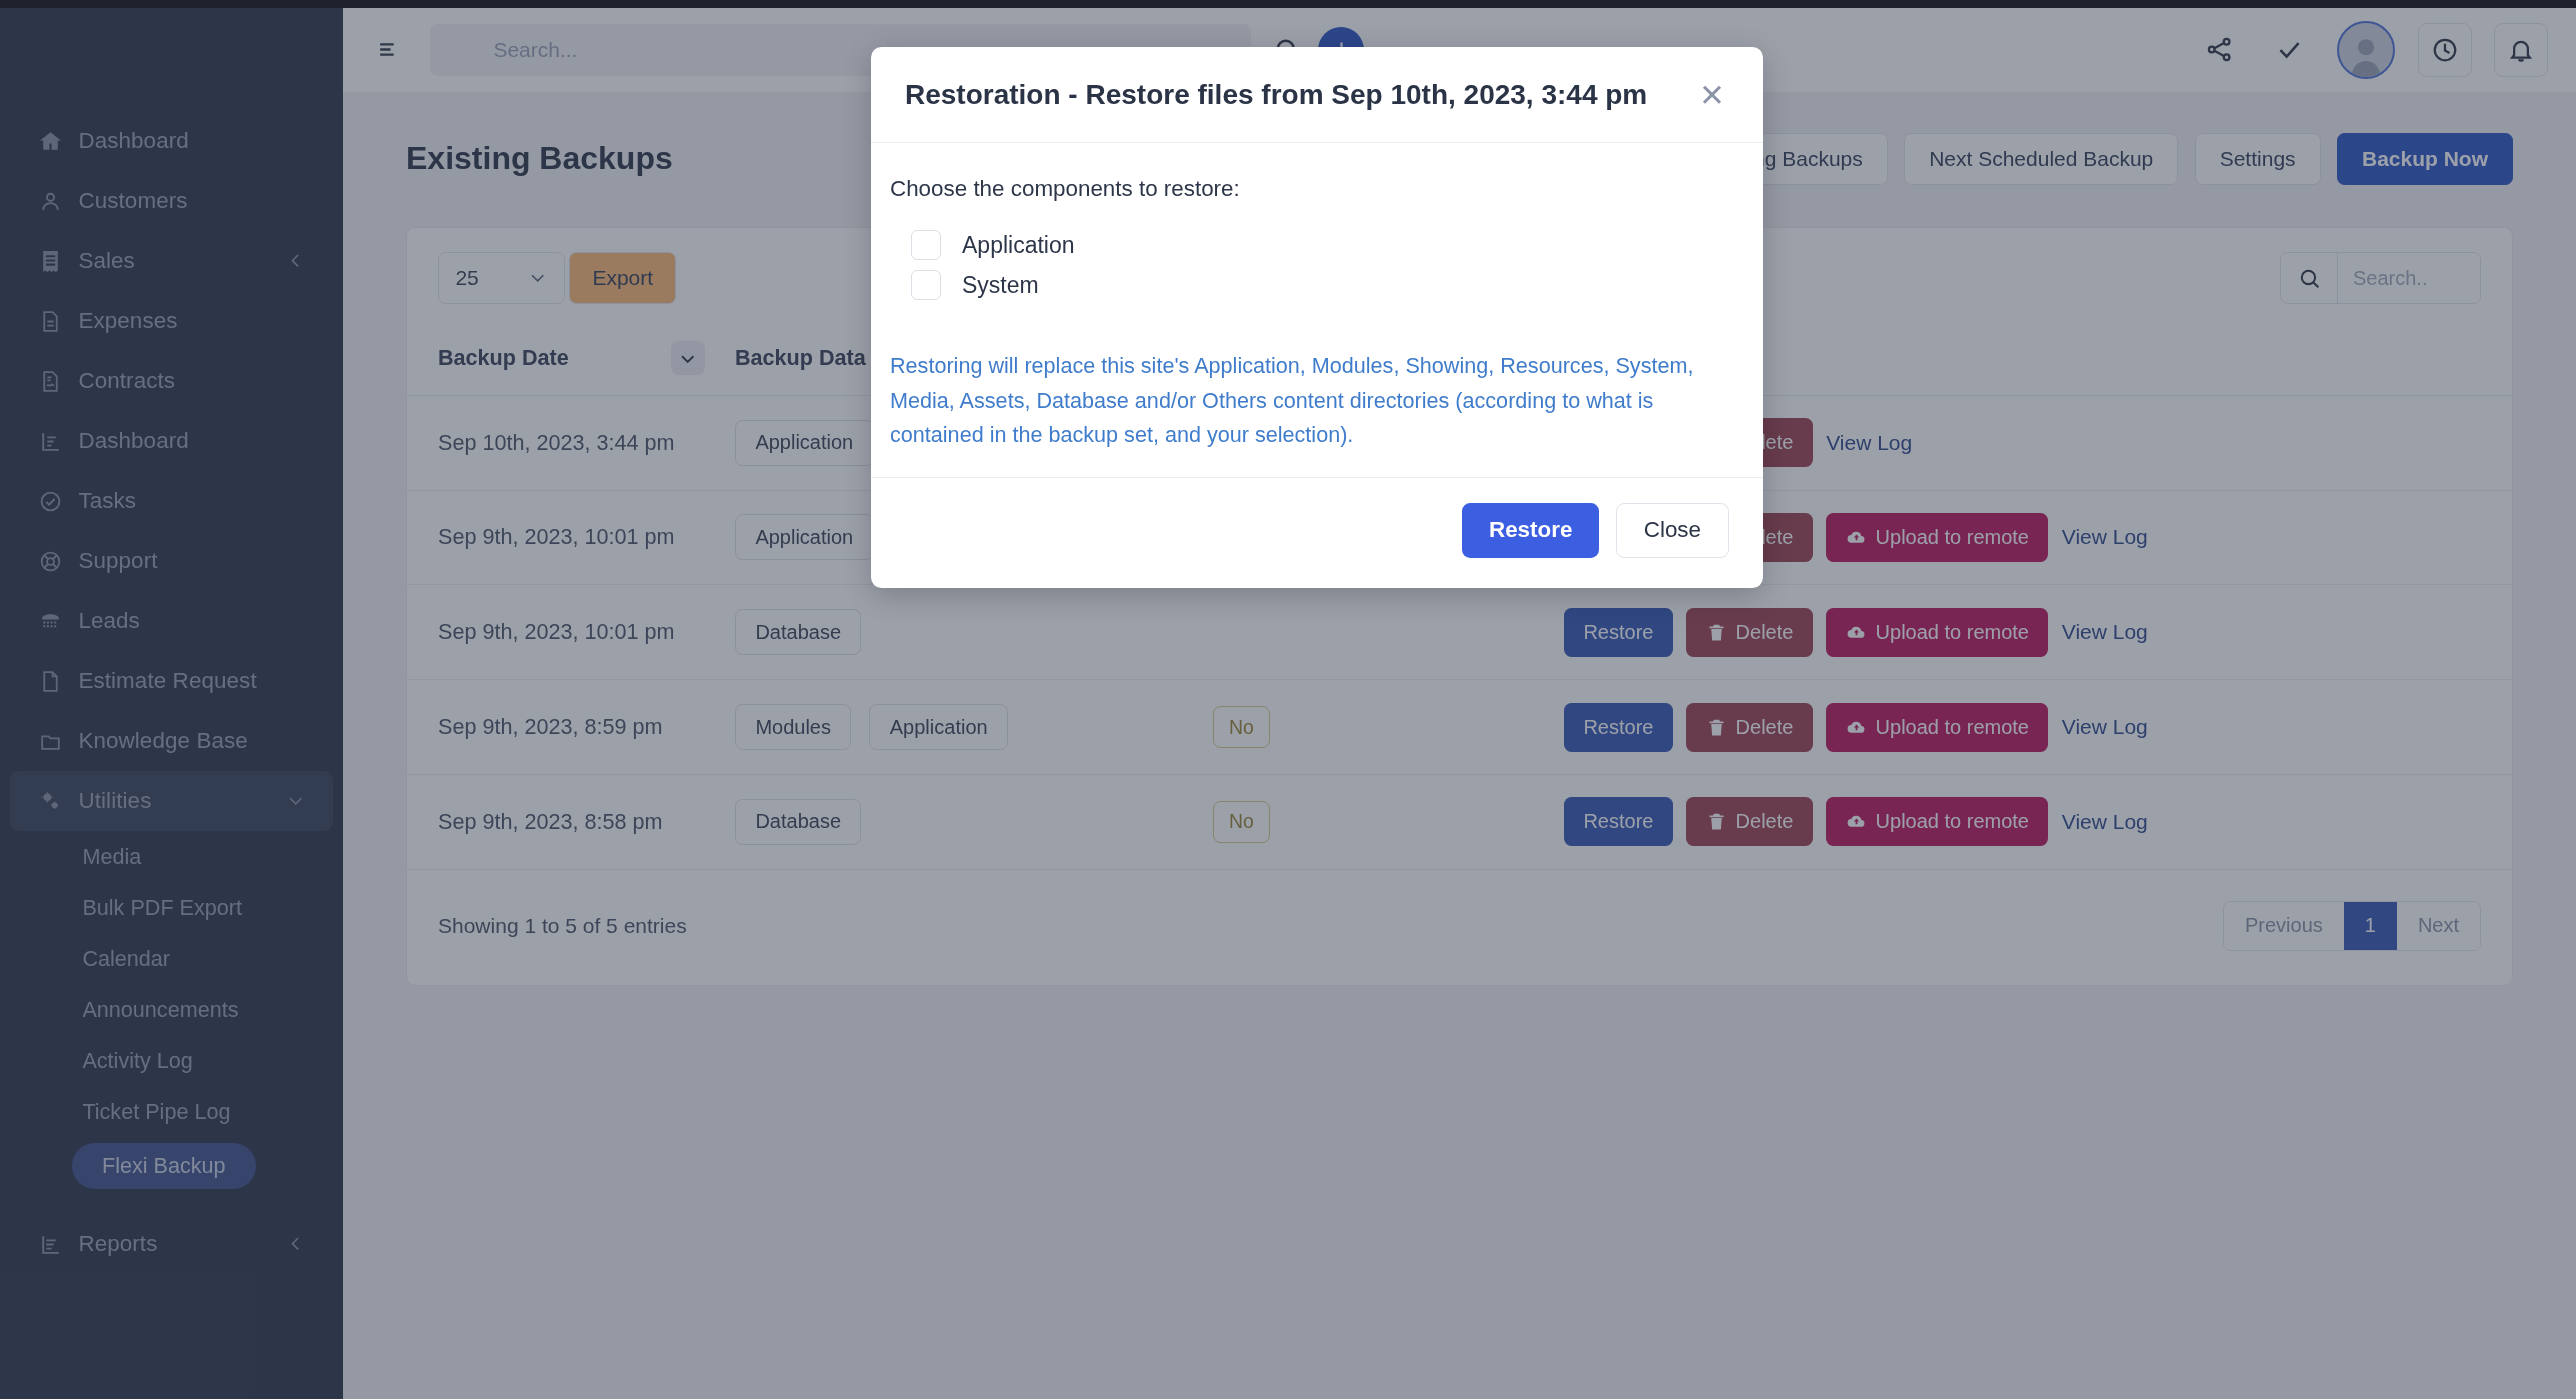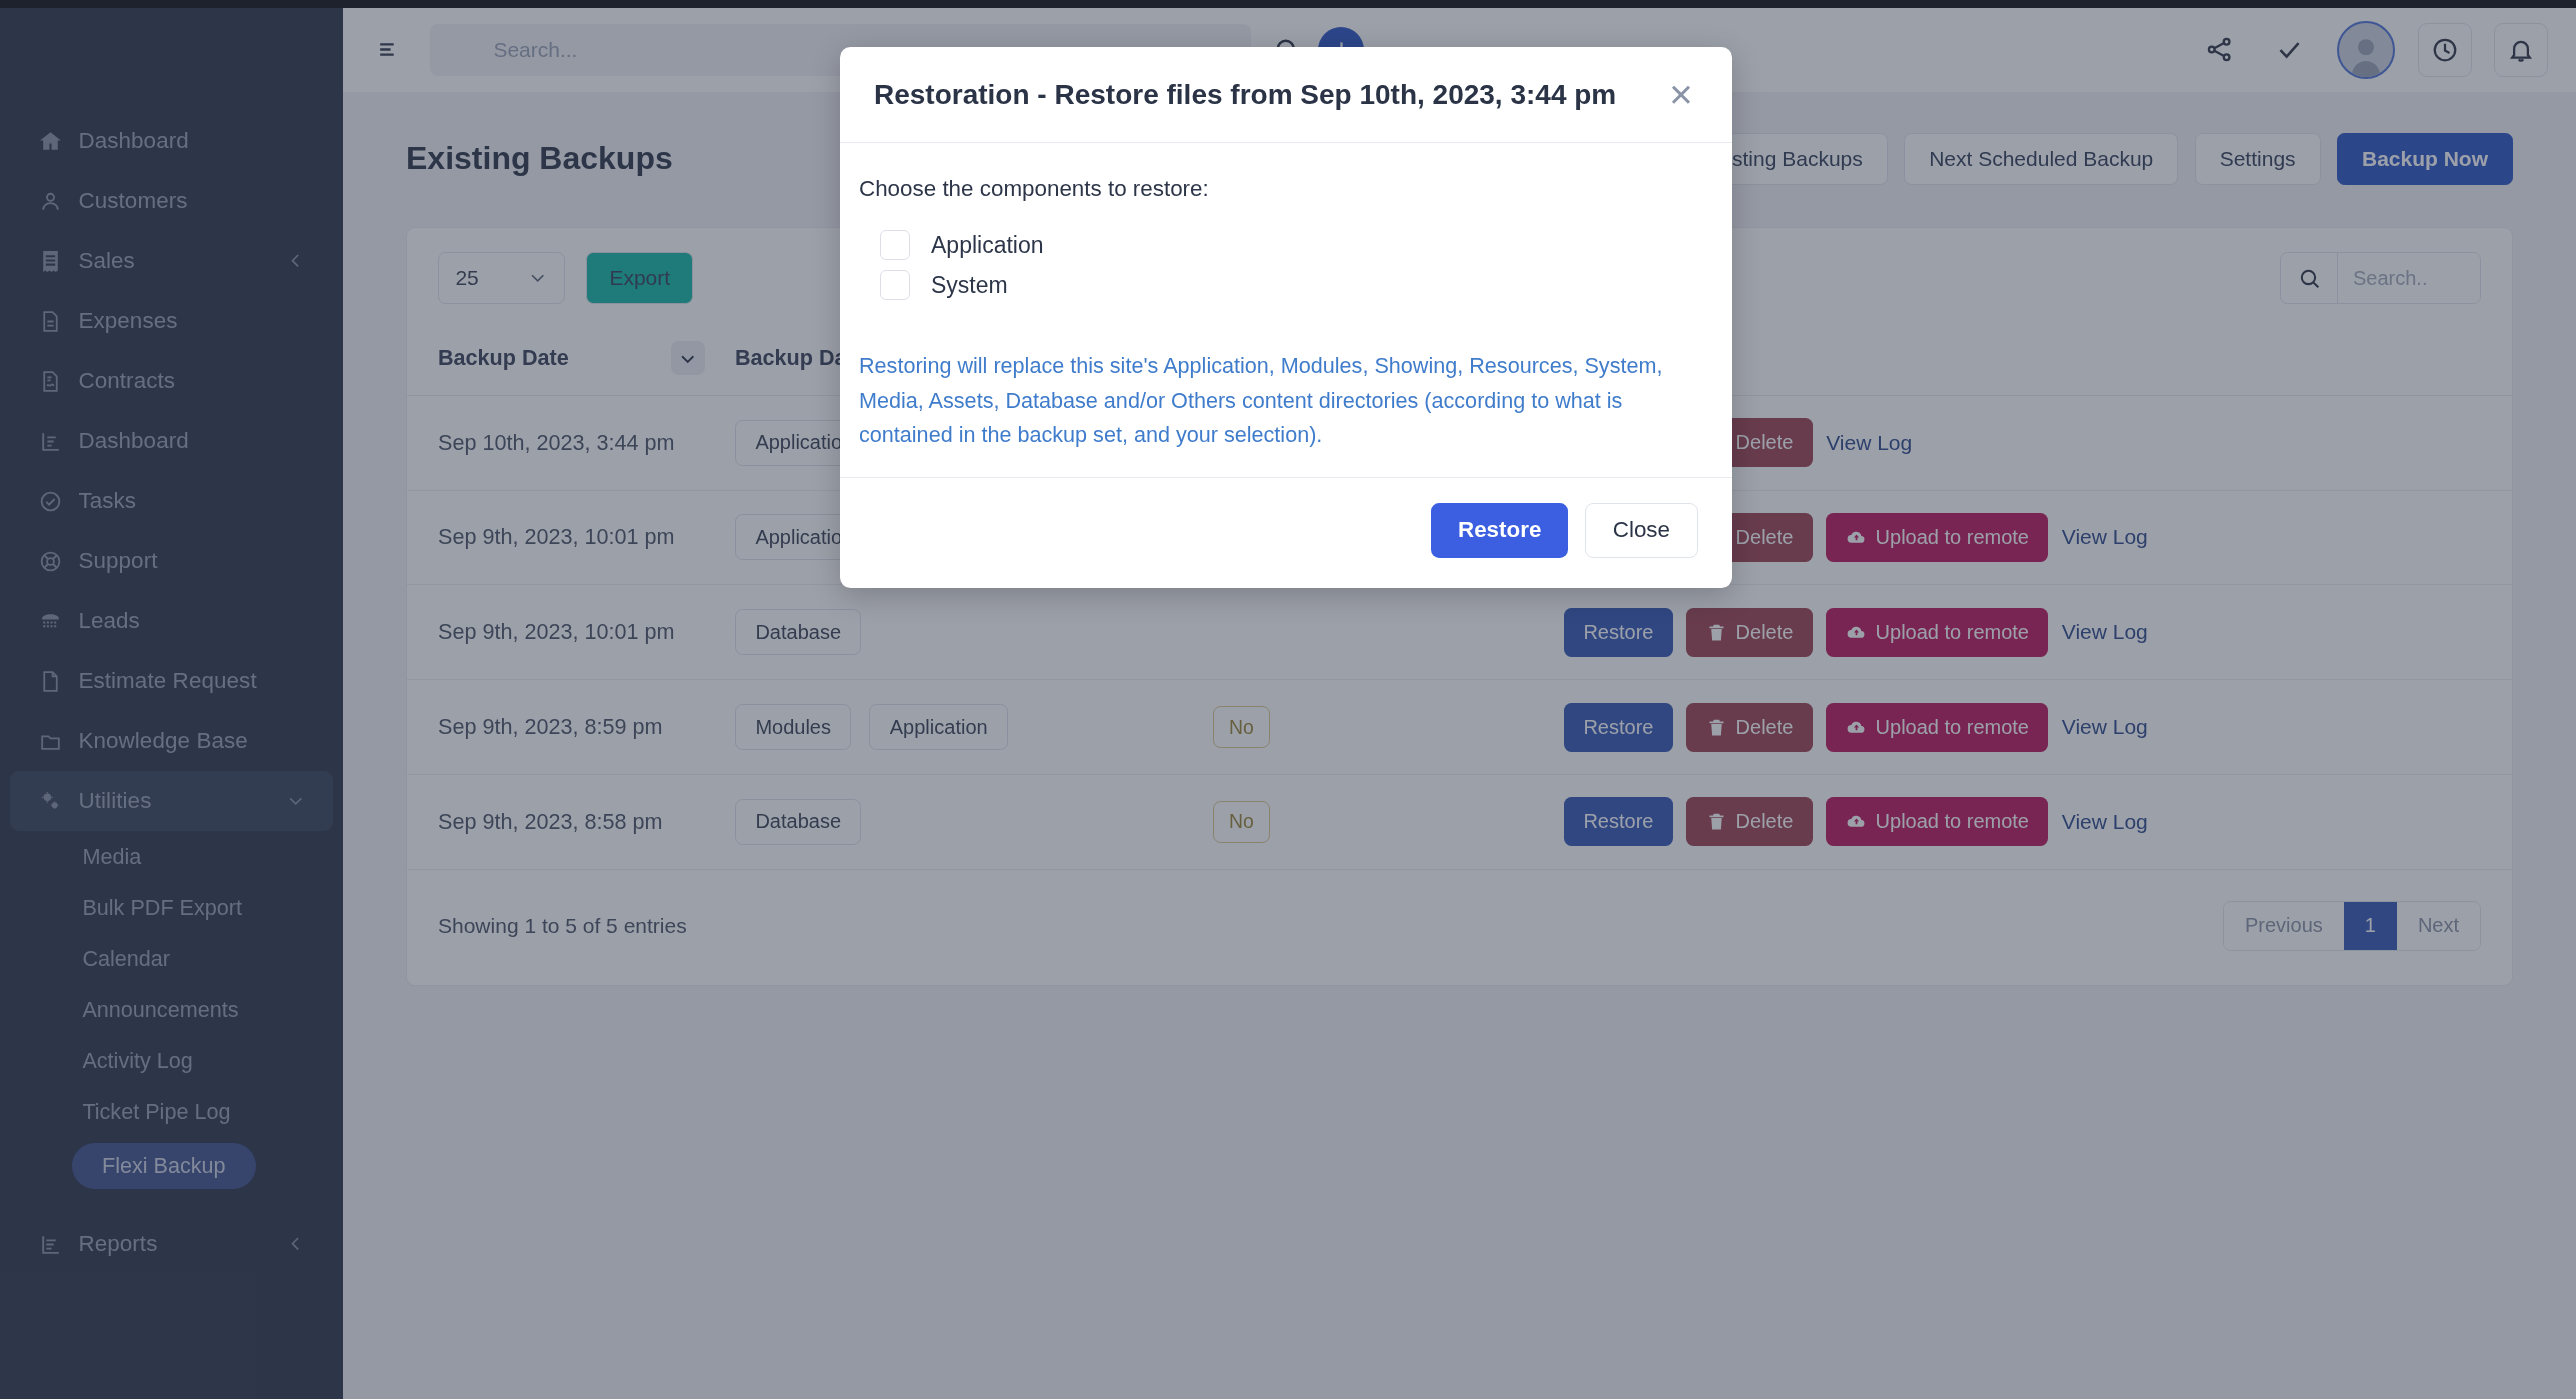--- a/index.html
+++ b/index.html
@@ -69,21 +69,21 @@
   .page-top { display:flex; align-items:center; height:69px; }
   .page-title { font-size:32px; font-weight:bold; color:#2f3748; }
   .page-top-spacer { flex:1; }
   .tbtn { height:52px; padding:0 24px; border:0.7px solid #dfe3ea; background:#fff; border-radius:7.5px; font-size:21px; color:#34405a; display:flex;align-items:center; margin-left:16.4px; cursor:pointer; white-space:nowrap;}
   .tbtn.primary { background:#2c55c4; color:#fff; border-color:#2c55c4; font-weight:bold;}
 
   .card { margin-top:34px; background:#fff; border-radius:9px; border:0.7px solid #e8eaf0; overflow:hidden; }
   .card-top { display:flex; align-items:center; padding:24px 31px 21px 31px; }
   .sel { height:52px; width:127px; border:0.7px solid #dfe3ea; border-radius:7.5px; display:flex; align-items:center; justify-content:space-between; padding:0 16.4px; font-size:21px; color:#3b4456; cursor:pointer; }
   .sel svg { width:19.4px;height:19.4px;color:#5a6478;}
-  .ebtn { height:52px; padding:0 22.4px; margin-left:21px; border:0.7px solid #dfe3ea; border-radius:7.5px; font-size:21px; color:#34405a; display:flex;align-items:center; background:#14b8a6; cursor:pointer;}
+  .ebtn { height:52px; padding:0 22.4px; margin-left:4px; border:0.7px solid #dfe3ea; border-radius:7.5px; font-size:21px; color:#34405a; display:flex;align-items:center; background:#fdba74; cursor:pointer;}
   .ct-spacer { flex:1; }
   .searchgrp { display:flex; height:52px; border:0.7px solid #dfe3ea; border-radius:7.5px; overflow:hidden; }
   .searchgrp .sbtn { width:57px; display:flex;align-items:center;justify-content:center;border-right:0.7px solid #dfe3ea;color:#2d3445;cursor:pointer;}
   .searchgrp .sbtn svg{width:25px;height:25px;}
   .searchgrp input { border:0; outline:none; width:142px; padding:0 15px; font-size:20px; color:#3b4456; font-family:"Liberation Sans",sans-serif;}
   .searchgrp input::placeholder{color:#a2abba;}
 
   table { width:100%; border-collapse:collapse; }
   thead th { text-align:left; font-size:21.6px; color:#39425a; font-weight:bold; padding:16.4px 0 19.4px 0; border-bottom:0.7px solid #e9ebf1; }
   thead th.c1{ padding-left:31px; width:328px;}
@@ -108,21 +108,21 @@
   .card-foot { display:flex;align-items:center; padding:31px 31px 34px 31px; }
   .foot-txt{ font-size:21px; color:#4b5566; }
   .foot-spacer{flex:1;}
   .pager { display:flex; border:0.7px solid #e2e5ec; border-radius:7.5px; overflow:hidden; }
   .pg { height:48px; padding:0 21px; display:flex;align-items:center; font-size:20px; color:#8a93a4; cursor:pointer; background:#fff;}
   .pg.active { background:#3457b5; color:#fff; }
 
   
   .overlay { position:absolute; inset:0; background:rgba(44,53,72,.47); z-index:100; }
   .modal {
-    position:absolute; left:840px; top:47px; width:892px;
+    position:absolute; left:871px; top:47px; width:892px;
     background:#fff; border-radius:10.4px; z-index:110;
     box-shadow:0 7.5px 30px rgba(0,0,0,.2);
     display:flex; flex-direction:column;
   }
   .m-head { display:flex; align-items:center; padding:31px 34px 30px 34px; border-bottom:0.7px solid #e9ebf0; }
   .m-title { font-size:28px; font-weight:bold; color:#2b3446; }
   .m-spacer{flex:1;}
   .m-close { width:34px;height:34px;display:flex;align-items:center;justify-content:center;color:#8b94a6;font-size:31px;line-height:1;cursor:pointer;}
   .m-body { padding:33px 34px 25px 19px; }
   .m-lead { font-size:22.4px; color:#2d3649; margin-bottom:28px; }

